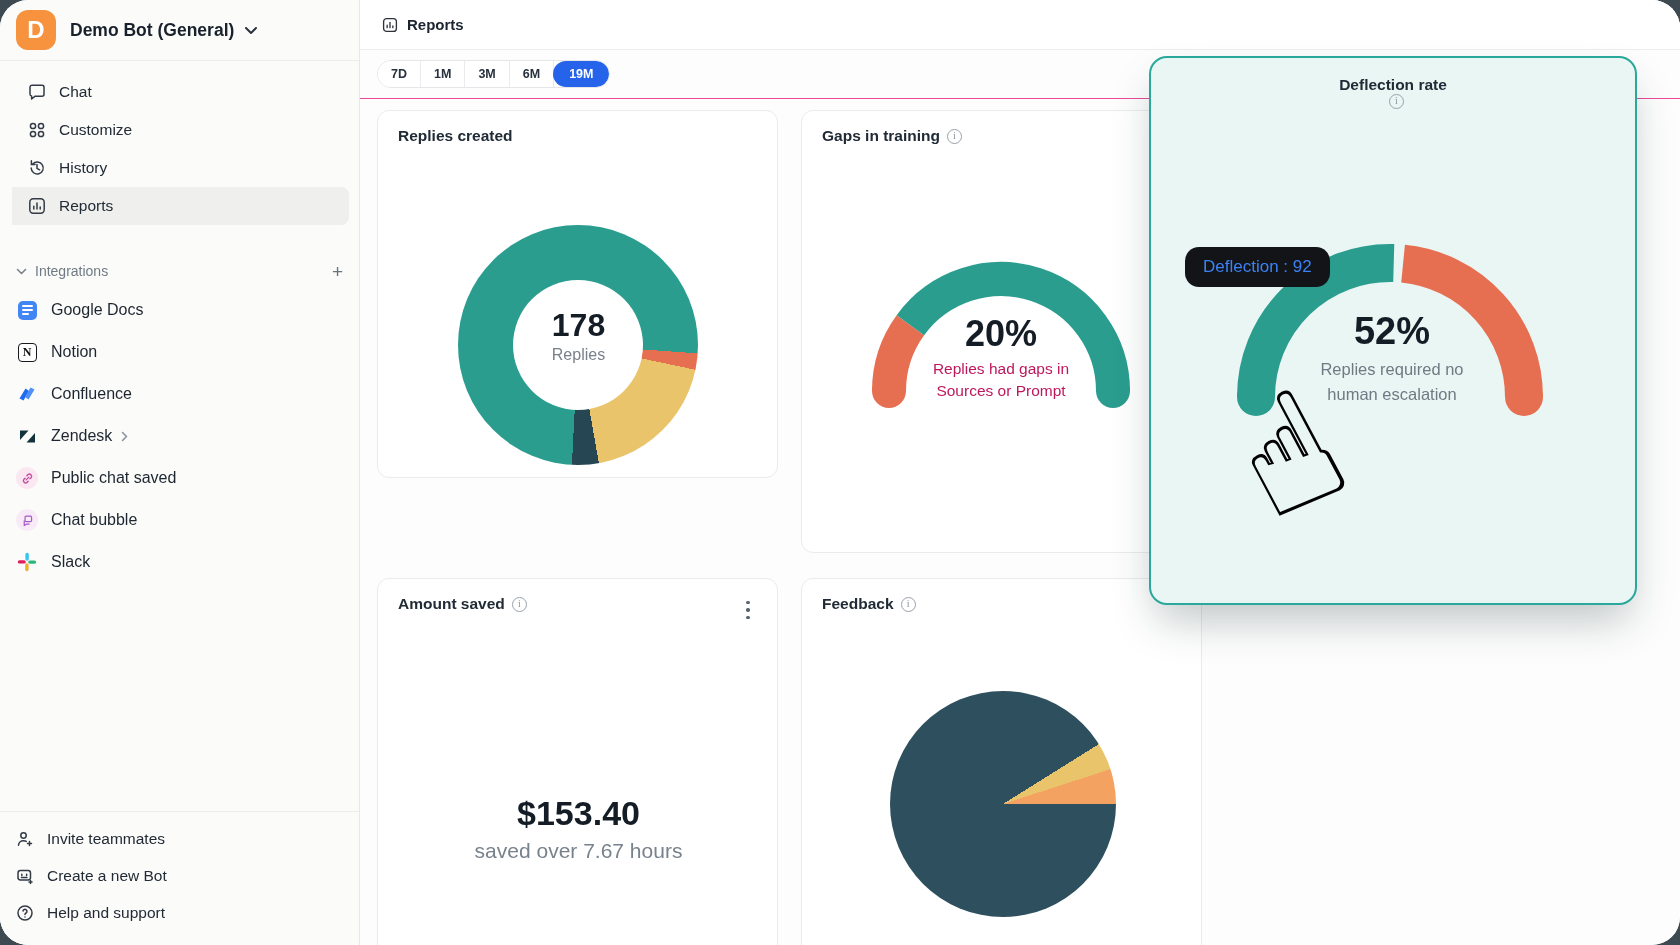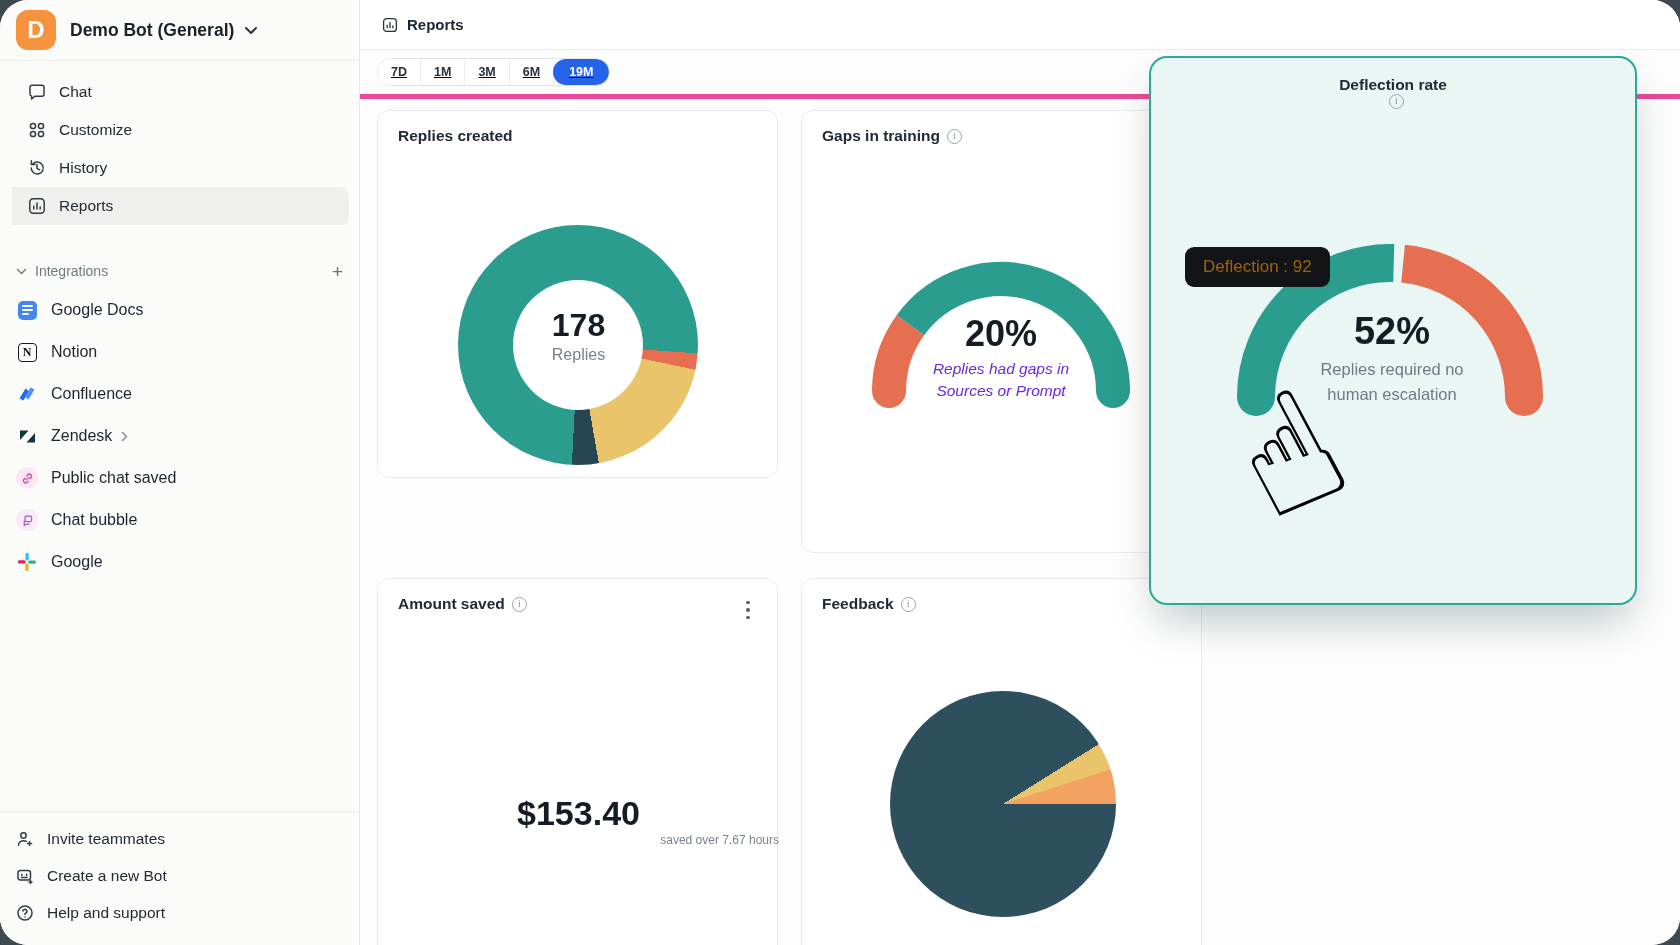--- a/index.html
+++ b/index.html
@@ -29,21 +29,21 @@
   .gdocs i:last-child{width:65%;}
   .side-foot{position:absolute;left:0;right:0;bottom:0;padding:8px 0 14px 0;border-top:1px solid #ececea;background:#fbfbfa;}
   .foot-item{display:flex;align-items:center;height:37px;padding:0 16px;cursor:pointer;color:#222b35;font-size:15.5px;font-weight:500;}
   .foot-item .nicon{width:18px;height:18px;margin-right:13px;display:flex;align-items:center;justify-content:center;}
 
   
   .main{position:absolute;left:360px;top:0;right:0;bottom:0;background:#fdfdfd;}
   .mhead{display:flex;align-items:center;height:50px;padding:0 22px;border-bottom:1px solid #ededee;background:#fff;}
   .mhead .micon{display:flex;margin-right:9px;}
   .mtitle{font-size:15px;font-weight:700;color:#1b2430;}
-  .toolbar{height:49px;border-bottom:5px solid #ec4899;display:flex;align-items:center;padding-left:17px;background:#fdfdfd;text-decoration:underline;}
+  .toolbar{height:49px;border-bottom:1px solid #ec4899;display:flex;align-items:center;padding-left:17px;background:#fdfdfd;}
   .pillgroup{display:inline-flex;height:28px;border:1px solid #e4e6e9;border-radius:14px;overflow:hidden;background:#fff;}
   .pill{min-width:43px;padding:0 13px;display:flex;align-items:center;justify-content:center;font-size:12.5px;font-weight:700;color:#27313d;background:#fff;border-right:1px solid #e9ebee;cursor:pointer;}
   .pill:last-child{border-right:none;}
   .pill.active{background:#2563eb;color:#fff;border-radius:14px;margin-left:-1px;padding:0 16px;}
 
   .card{position:absolute;background:#fff;border:1px solid #eaebec;border-radius:12px;}
   .card-title-row{display:flex;align-items:center;padding:16px 20px 0 20px;}
   .card-title{font-size:15.5px;font-weight:700;color:#212b36;}
   .info{width:15px;height:15px;margin-left:7px;border:1.2px solid #98a1ab;border-radius:50%;color:#8a939d;font-size:10px;line-height:12px;text-align:center;font-family:"Liberation Serif","DejaVu Serif",serif;cursor:pointer;flex:0 0 15px;}
   .kebab{position:absolute;right:22px;top:22px;width:14px;height:18px;display:flex;flex-direction:column;align-items:center;justify-content:space-between;cursor:pointer;}
@@ -56,32 +56,32 @@
 
   .donut{position:absolute;left:80px;top:114px;width:240px;height:240px;border-radius:50%;}
   .donut::after{content:"";position:absolute;left:55px;top:55px;width:130px;height:130px;border-radius:50%;background:#fff;}
   .donut-center{position:absolute;left:0;top:196px;width:401px;text-align:center;z-index:2;}
   .donut-num{font-size:32px;font-weight:700;color:#141c26;line-height:36px;}
   .donut-lbl{font-size:16px;color:#78828c;margin-top:3px;}
 
   .gauge-svg{position:absolute;left:0;top:0;}
   .gauge-text{position:absolute;text-align:center;z-index:2;}
   .g-num{font-size:36px;font-weight:700;color:#141c26;line-height:40px;}
-  .g-sub{font-size:15.5px;color:#6d28d9;line-height:22px;margin-top:4px;font-style:italic;}
+  .g-sub{font-size:15.5px;color:#be185d;line-height:22px;margin-top:4px;}
 
   .money{position:absolute;left:0;top:215px;width:401px;text-align:center;}
   .money-num{font-size:34px;font-weight:700;color:#141c26;}
-  .money-sub{font-size:12px;color:#78828c;text-align:right;}
+  .money-sub{font-size:21px;color:#78828c;margin-top:6px;}
 
   .pie{position:absolute;left:88px;top:112px;width:226px;height:226px;border-radius:50%;}
 
   
   .overlay{position:absolute;left:1149px;top:56px;width:488px;height:549px;background:#eaf6f4;border:2px solid #2aa89c;border-radius:18px;box-shadow:0 22px 44px -8px rgba(20,45,45,.28);z-index:5;}
   .overlay .card-title-row{padding:18px 28px 0 28px;flex-direction:column;}
-  .ov-tooltip{position:absolute;left:34px;top:189px;height:40px;padding:0 18px;background:#121417;border-radius:9px;color:#a16207;font-size:17px;font-weight:500;display:flex;align-items:center;z-index:4;}
+  .ov-tooltip{position:absolute;left:34px;top:189px;height:40px;padding:0 18px;background:#121417;border-radius:14px;color:#3b82f6;font-size:17px;font-weight:500;display:flex;align-items:center;z-index:4;}
   .ov-text{position:absolute;left:101px;top:252px;width:280px;text-align:center;z-index:3;}
   .ov-num{font-size:38px;font-weight:700;color:#141c26;line-height:42px;}
   .ov-sub{font-size:16.5px;color:#6f7a84;line-height:25px;margin-top:5px;}
   .hand{position:absolute;left:28px;top:318px;width:220px;text-align:center;font-size:158px;line-height:1;color:#000;transform:rotate(-28deg);font-family:"DejaVu Sans",sans-serif;z-index:6;user-select:none;}
 
   svg.lic{display:block;}
 </style>
 </head>
 <body>
 
@@ -224,21 +224,21 @@
       </div>
       <div class="int-item">
         <span class="iicon">
           <svg class="lic" width="20" height="20" viewBox="0 0 20 20">
               <rect x="8.4" y="0.8" width="3.4" height="8" rx="1.7" fill="#36c5f0"></rect>
               <rect x="11.2" y="8.4" width="8" height="3.4" rx="1.7" fill="#2eb67d"></rect>
               <rect x="8.2" y="11.2" width="3.4" height="8" rx="1.7" fill="#ecb22e"></rect>
               <rect x="0.8" y="8.2" width="8" height="3.4" rx="1.7" fill="#e01e5a"></rect>
             </svg>
         </span>
-        <span>Google</span>
+        <span>Slack</span>
       </div>
     </div>
 
     <div class="side-foot">
       <div class="foot-item">
         <span class="nicon">
           <svg class="lic" width="18" height="18" viewBox="0 0 18 18">
               <g fill="none" stroke="#323b46" stroke-width="1.5" stroke-linecap="round">
                 <circle cx="7.5" cy="5.5" r="2.7"></circle>
                 <path d="M2.5 15.3c0-2.8 2.2-4.6 5-4.6 1 0 2 .2 2.8.7"></path>

